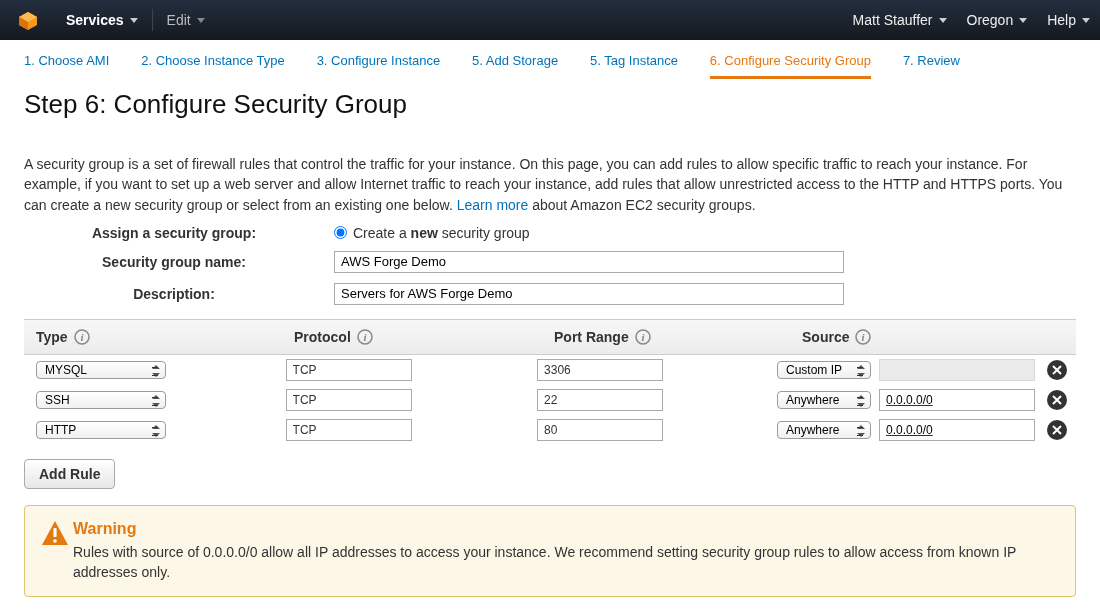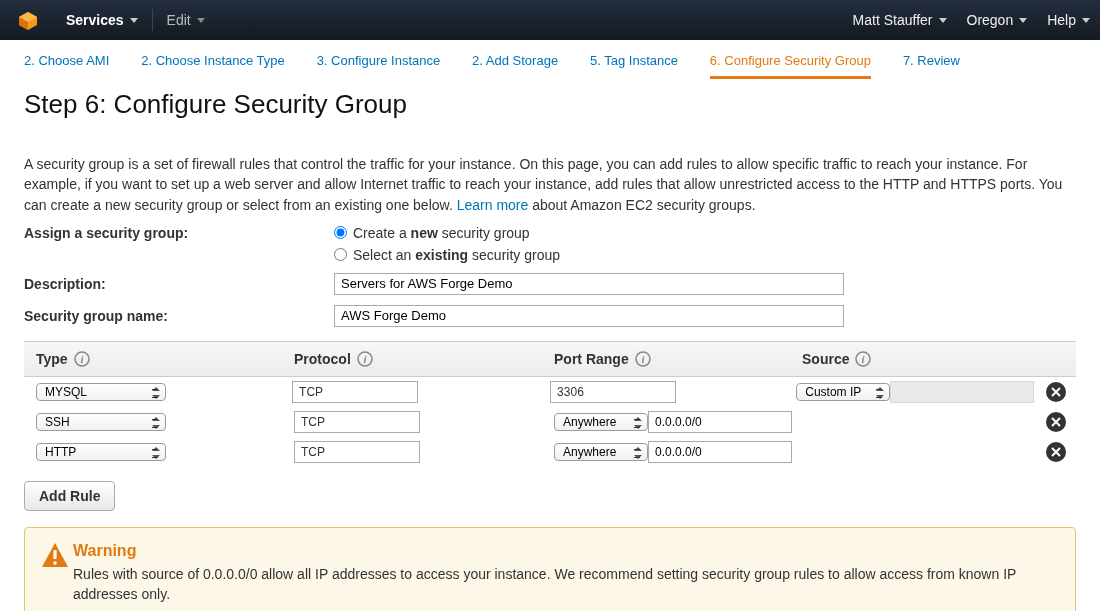--- a/index.html
+++ b/index.html
@@ -13,21 +13,21 @@
   .topnav .spacer { flex: 1; }
   .caret svg { display:block; }
   .tabs { padding: 12px 24px 0 24px; }
   .tabs a { color: #0073bb; text-decoration: none; margin-right: 28px; font-size: 13px; padding-bottom: 8px; display: inline-block; cursor:pointer; }
   .tabs a.active { color: #e47911; border-bottom: 3px solid #e47911; }
   .content { padding: 10px 24px 24px 24px; }
   h1 { font-size: 26px; font-weight: 300; color: #111; margin-bottom: 6px; }
   p.desc { font-size: 14px; color: #333; line-height: 1.45; margin-top: 34px; }
   p.desc a { color: #0073bb; text-decoration: none; cursor:pointer; }
   .form-row { display: flex; align-items: center; margin-top: 10px; }
-  .form-row label { width: 310px; text-align: left; font-weight: bold; font-size: 14px; padding-right: 10px; }
+  .form-row label { width: 310px; text-align: center; font-weight: bold; font-size: 14px; padding-right: 10px; }
   .form-row .field { flex: 1; }
   .form-row input[type=text] { width: 510px; height: 22px; border: 1px solid #aaa; padding: 2px 6px; font-size: 13px; }
   .radio-line { display:flex; align-items:center; font-size:14px; }
   .radio-line input { margin-right: 6px; }
   .radio-line.second { margin-left: 310px; margin-top: 6px; }
   .table-wrap { margin-top: 14px; }
   .thead { display:flex; background: linear-gradient(#f7f7f7,#ececec); border-top:1px solid #ccc; border-bottom:1px solid #ccc; height:36px; align-items:center; }
   .th { font-weight:bold; font-size:14px; display:flex; align-items:center; padding-left:12px; }
   .th .info, .info { margin-left:6px; display:inline-flex; }
   .col-type { width: 258px; }
@@ -38,22 +38,22 @@
   .trow { display:flex; align-items:center; height:30px; }
   .trow .cell { padding-left:12px; }
   .sel { -webkit-appearance:none; appearance:none; border:1px solid #9b9b9b; border-radius:4px; background: linear-gradient(#ffffff,#f0f0f0); height:18px; font-size:12px; padding: 0 4px 0 8px; position:relative; }
   .sel-wrap { position:relative; display:inline-block; }
   .sel-wrap::after { content:""; position:absolute; right:7px; top:5px; width:8px; height:11px; background:
      linear-gradient(#333,#333) no-repeat center 1px/6px 1px,
      linear-gradient(#333,#333) no-repeat center 9px/6px 1px; }
   .sel-wrap .updown { position:absolute; right:6px; top:3px; pointer-events:none; }
   .txt { border:1px solid #aaa; height:22px; font-size:12px; padding:0 6px; background:#fff; }
   .txt.ro { background:#fff; color:#333; }
-  .src-box { display:flex; align-items:center; }
-  .src-val { width: 144px; }
+  .src-box { display:flex; gap:8px; align-items:center;text-decoration:underline; }
+  .src-val { width: 156px; }
   .del-btn { width:20px; height:20px; border-radius:50%; background:#333; color:#fff; display:flex; align-items:center; justify-content:center; cursor:pointer; }
   .addrule { margin-top:14px; }
   .addrule button { background: linear-gradient(#ffffff,#e7e7e7); border:1px solid #aaa; border-radius:4px; height:30px; padding:0 14px; font-size:14px; font-weight:bold; color:#333; cursor:pointer; }
   .warning { margin-top:16px; border:1px solid #e0c36f; background:#fdf7e7; border-radius:4px; padding:14px 16px; display:flex; gap:4px; }
   .warning .wt { color:#e47911; font-weight:bold; font-size:16px; margin-bottom:4px; }
   .warning .wmsg { font-size:14px; color:#333; line-height:1.45; }
   .info-icon { width:16px; height:16px; display:inline-block; }
   .updown svg, .caret svg { display:block; }
   .greybox { background:#eaeaea; border:1px solid #d7d7d7; }
 </style>
@@ -106,54 +106,50 @@
     <span>Help</span>
     <span class="caret">
         <svg width="8" height="5">
           <path d="M0 0 L8 0 L4 5 Z" fill="#ccc"></path>
         </svg>
       </span>
   </div>
 </div>
 
 <div class="tabs">
-  <a>2. Choose AMI</a>
+  <a>1. Choose AMI</a>
   <a>2. Choose Instance Type</a>
   <a>3. Configure Instance</a>
-  <a>2. Add Storage</a>
+  <a>5. Add Storage</a>
   <a>5. Tag Instance</a>
   <a class="active">6. Configure Security Group</a>
   <a>7. Review</a>
 </div>
 
 <div class="content">
   <h1>Step 6: Configure Security Group</h1>
   <p class="desc">
     <span>A security group is a set of firewall rules that control the traffic for your instance. On this page, you can add rules to allow specific traffic to reach your instance. For example, if you want to set up a web server and allow Internet traffic to reach your instance, add rules that allow unrestricted access to the HTTP and HTTPS ports. You can create a new security group or select from an existing one below. </span><a>Learn more</a><span> about Amazon EC2 security groups.</span>
   </p>
 
   <div class="form-row">
     <label>Assign a security group:</label>
     <div class="field radio-line">
       <input type="radio" checked="" style="">
       <span><span>Create a </span><b>new</b><span> security group</span></span>
     </div>
   </div>
-  <div class="radio-line second">
-    <input type="radio" style="">
-    <span><span>Select an </span><b>existing</b><span> security group</span></span>
-  </div>
-
+
+  <div class="form-row">
+    <label>Security group name:</label>
+    <div class="field"><input type="text" value="AWS Forge Demo" style=""></div>
+  </div>
   <div class="form-row">
     <label>Description:</label>
     <div class="field"><input type="text" value="Servers for AWS Forge Demo" style=""></div>
-  </div>
-  <div class="form-row">
-    <label>Security group name:</label>
-    <div class="field"><input type="text" value="AWS Forge Demo" style=""></div>
   </div>
 
   <div class="table-wrap">
     <div class="thead">
       <div class="th col-type">
           <span>Type</span>
           <span class="info">
             <svg class="info-icon" viewBox="0 0 16 16">
               <circle cx="8" cy="8" r="7" fill="none" stroke="#888" stroke-width="1.5"></circle>
               <text x="8" y="12" text-anchor="middle" font-size="11" fill="#888" font-family="Georgia" font-style="italic">i</text>
@@ -215,20 +211,21 @@
         </div>
     </div>
 
     <div class="trow">
       <div class="cell col-type"><span class="sel-wrap"><select class="sel" style="width:130px"><option>SSH</option></select><span class="updown">
               <svg width="8" height="14">
                 <path d="M0 5 L8 5 L4 1 Z M0 9 L8 9 L4 13 Z" fill="#555"></path>
               </svg>
             </span></span></div>
       <div class="cell col-proto"><input class="txt ro" style="width: 126px;" readonly="" value="TCP"></div>
+      <div class="cell col-port"><input class="txt ro" style="width: 126px;" readonly="" value="22"></div>
       <div class="cell col-source src-box">
         <span class="sel-wrap"><select class="sel" style="width:94px"><option>Anywhere</option></select><span class="updown">
               <svg width="8" height="14">
                 <path d="M0 5 L8 5 L4 1 Z M0 9 L8 9 L4 13 Z" fill="#555"></path>
               </svg>
             </span></span>
         <input class="txt src-val" value="0.0.0.0/0" style="">
       </div>
       <div class="cell col-del">
           <div class="del-btn">
@@ -239,20 +236,21 @@
         </div>
     </div>
 
     <div class="trow">
       <div class="cell col-type"><span class="sel-wrap"><select class="sel" style="width:130px"><option>HTTP</option></select><span class="updown">
               <svg width="8" height="14">
                 <path d="M0 5 L8 5 L4 1 Z M0 9 L8 9 L4 13 Z" fill="#555"></path>
               </svg>
             </span></span></div>
       <div class="cell col-proto"><input class="txt ro" style="width: 126px;" readonly="" value="TCP"></div>
+      <div class="cell col-port"><input class="txt ro" style="width: 126px;" readonly="" value="80"></div>
       <div class="cell col-source src-box">
         <span class="sel-wrap"><select class="sel" style="width:94px"><option>Anywhere</option></select><span class="updown">
               <svg width="8" height="14">
                 <path d="M0 5 L8 5 L4 1 Z M0 9 L8 9 L4 13 Z" fill="#555"></path>
               </svg>
             </span></span>
         <input class="txt src-val" value="0.0.0.0/0" style="">
       </div>
       <div class="cell col-del">
           <div class="del-btn">

